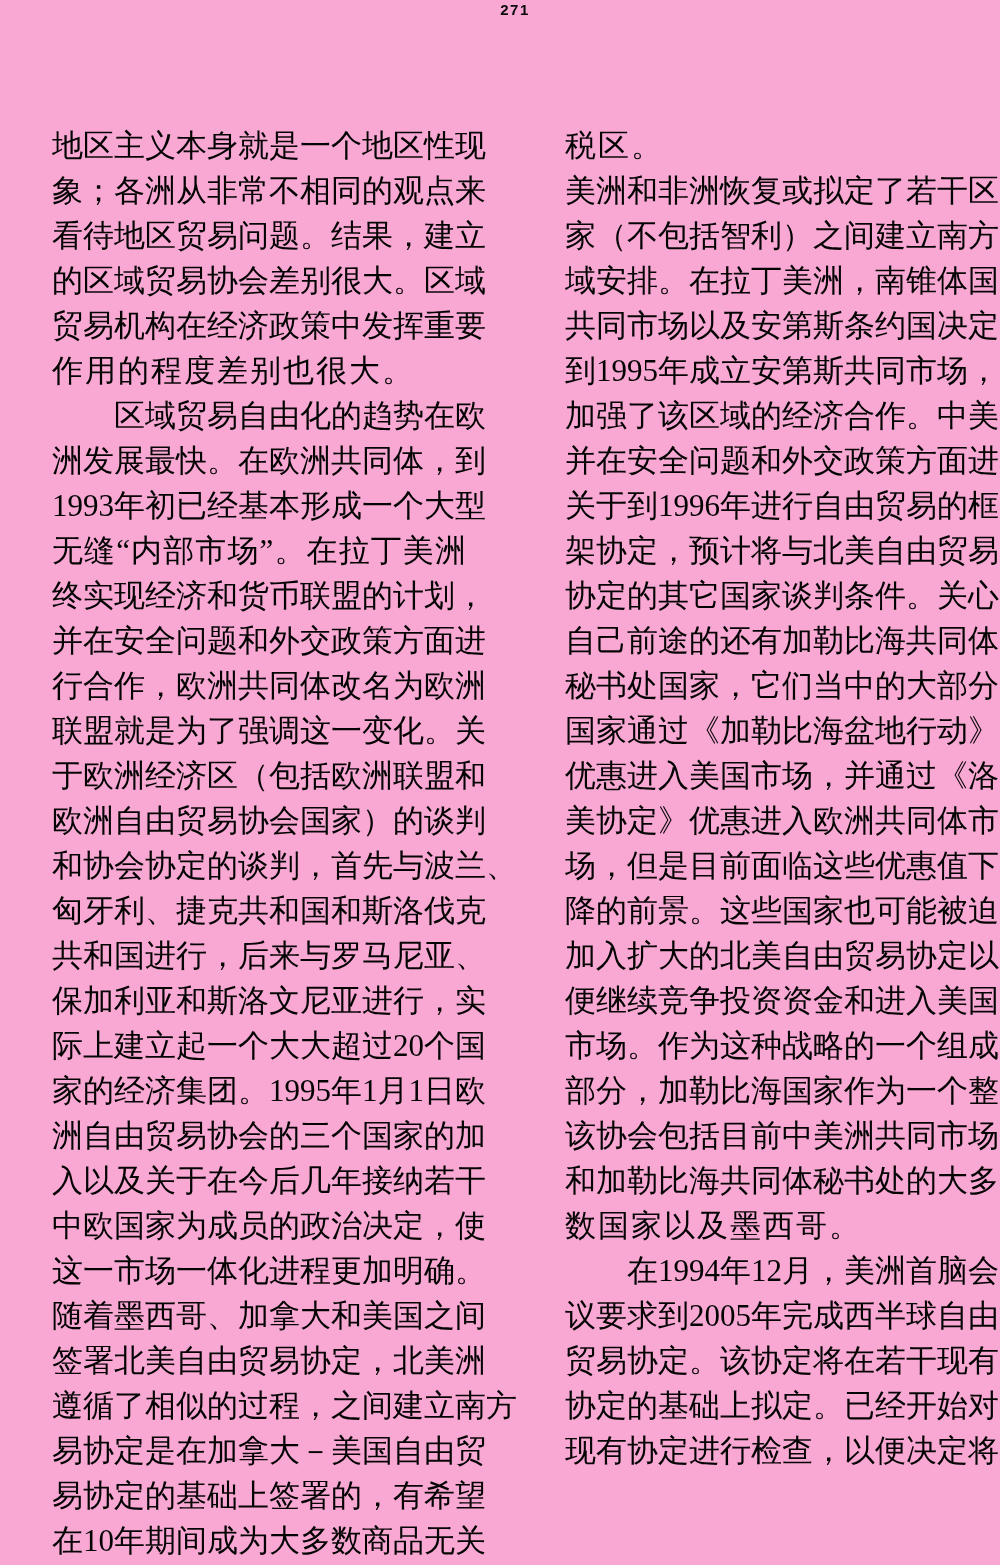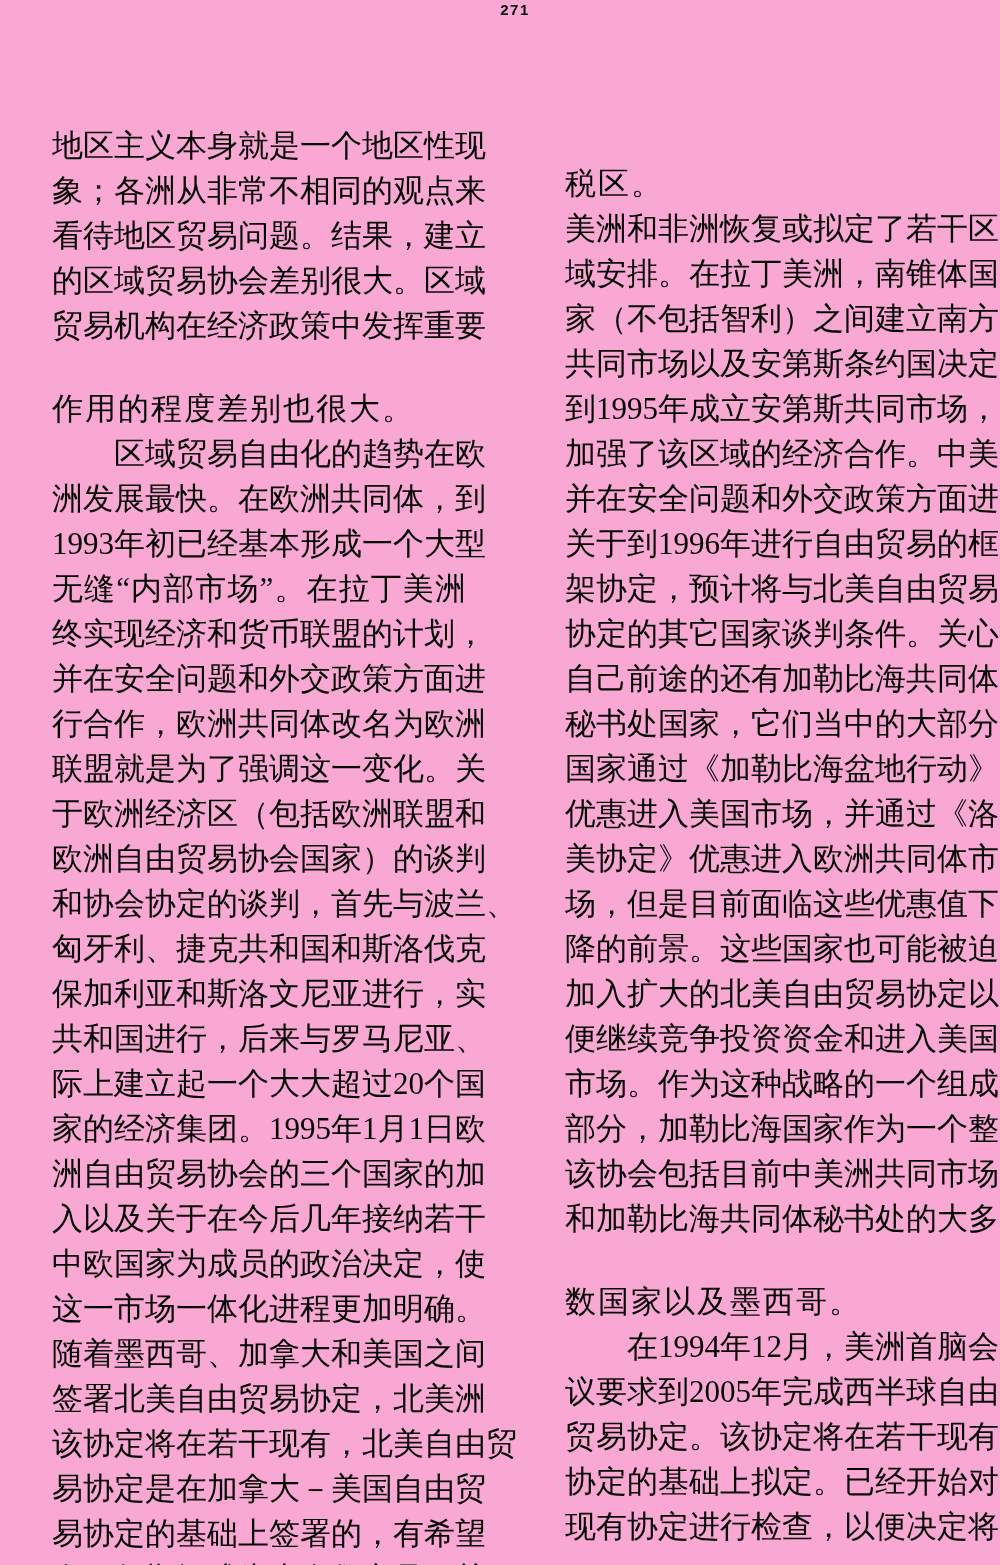--- a/index.html
+++ b/index.html
@@ -43,21 +43,20 @@
     white-space: nowrap;
     overflow: visible;
     text-align: justify;
     text-align-last: justify;
     text-justify: inter-character;
   }
   .text-line.para-end {
     text-align: left;
     text-align-last: left;
     letter-spacing: 2px;
-    margin-top: 38px;
   }
 </style>
 </head>
 <body>
 
 <div class="page">
   <div class="page-number">271</div>
 
   <div class="text-column left">
       <div class="text-line">地区主义本身就是一个地区性现</div>
@@ -71,41 +70,41 @@
       <div class="text-line">1993年初已经基本形成一个大型</div>
       <div class="text-line">无缝“内部市场”。在拉丁美洲</div>
       <div class="text-line">终实现经济和货币联盟的计划，</div>
       <div class="text-line">并在安全问题和外交政策方面进</div>
       <div class="text-line">行合作，欧洲共同体改名为欧洲</div>
       <div class="text-line">联盟就是为了强调这一变化。关</div>
       <div class="text-line">于欧洲经济区（包括欧洲联盟和</div>
       <div class="text-line">欧洲自由贸易协会国家）的谈判</div>
       <div class="text-line">和协会协定的谈判，首先与波兰、</div>
       <div class="text-line">匈牙利、捷克共和国和斯洛伐克</div>
+      <div class="text-line">共和国进行，后来与罗马尼亚、</div>
       <div class="text-line">保加利亚和斯洛文尼亚进行，实</div>
-      <div class="text-line">共和国进行，后来与罗马尼亚、</div>
       <div class="text-line">际上建立起一个大大超过20个国</div>
       <div class="text-line">家的经济集团。1995年1月1日欧</div>
       <div class="text-line">洲自由贸易协会的三个国家的加</div>
       <div class="text-line">入以及关于在今后几年接纳若干</div>
       <div class="text-line">中欧国家为成员的政治决定，使</div>
       <div class="text-line">这一市场一体化进程更加明确。</div>
       <div class="text-line">随着墨西哥、加拿大和美国之间</div>
       <div class="text-line">签署北美自由贸易协定，北美洲</div>
-      <div class="text-line">该协定将在若干现有，北美自由贸</div>
+      <div class="text-line">遵循了相似的过程，之间建立南方</div>
       <div class="text-line">易协定是在加拿大－美国自由贸</div>
       <div class="text-line">易协定的基础上签署的，有希望</div>
       <div class="text-line">在10年期间成为大多数商品无关</div>
     </div>
 
   <div class="text-column right">
       <div class="text-line para-end">税区。</div>
       <div class="text-line">美洲和非洲恢复或拟定了若干区</div>
+      <div class="text-line">家（不包括智利）之间建立南方</div>
       <div class="text-line">域安排。在拉丁美洲，南锥体国</div>
-      <div class="text-line">家（不包括智利）之间建立南方</div>
       <div class="text-line">共同市场以及安第斯条约国决定</div>
       <div class="text-line">到1995年成立安第斯共同市场，</div>
       <div class="text-line">加强了该区域的经济合作。中美</div>
       <div class="text-line">并在安全问题和外交政策方面进</div>
       <div class="text-line">关于到1996年进行自由贸易的框</div>
       <div class="text-line">架协定，预计将与北美自由贸易</div>
       <div class="text-line">协定的其它国家谈判条件。关心</div>
       <div class="text-line">自己前途的还有加勒比海共同体</div>
       <div class="text-line">秘书处国家，它们当中的大部分</div>
       <div class="text-line">国家通过《加勒比海盆地行动》</div>

